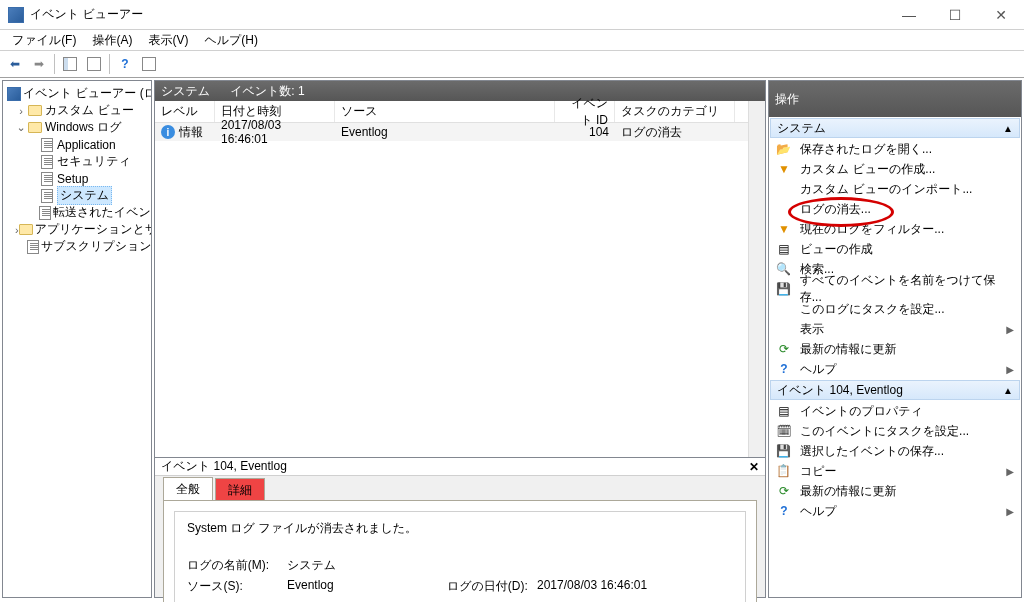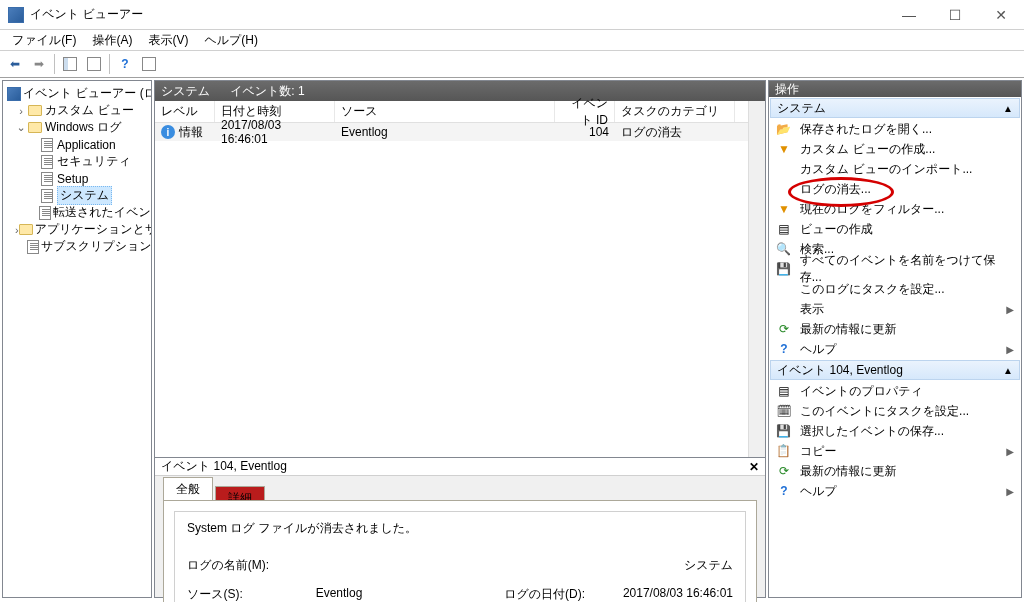--- a/index.html
+++ b/index.html
@@ -29,27 +29,27 @@
 .list-header { height: 20px; background: linear-gradient(#6b6b6b,#565656); color: #fff; display: flex; align-items: center; padding: 0 6px; font-size: 12px;}
 .cols { height: 22px; border-bottom: 1px solid #e0e0e0; display: flex; align-items: center; background:#fff;}
 .cols .col { padding: 0 6px; border-right: 1px solid #e8e8e8; height:100%; display:flex; align-items:center;}
 .row { height: 18px; display: flex; align-items: center; background:#f4f4f4;}
 .row .cell { padding: 0 6px; display:flex; align-items:center; height:100%;}
 .info-icn{width:14px;height:14px;border-radius:50%;background:#3a8de0;color:#fff;font-weight:bold;font-size:10px;display:flex;align-items:center;justify-content:center;margin-right:4px;}
 .detail-panel { height: 140px; border: 1px solid #828790; border-top:none; background: #f0f0f0; display:flex; flex-direction:column;}
 .detail-title { height:22px; display:flex; align-items:center; padding:0 6px; background:#fff; border-bottom:1px solid #d0d0d0; justify-content:space-between;}
 .tabs { height:24px; display:flex; align-items:flex-end; padding:0 8px; background:#f0f0f0;border-radius:6px;}
 .tab { padding:3px 12px; border:1px solid #aca899; background:#fff; border-bottom:none; margin-right:2px; font-size:12px; position:relative; top:1px;}
-.tab.inactive{background:#b91c1c; top:10px;margin-top:17px;}
+.tab.inactive{background:#ef4444; top:2px;margin-top:17px;}
 .detail-body { flex:1; background:#fff; margin:0 8px 8px 8px; border:1px solid #aca899; padding:10px; position:relative;}
 .detail-inner{ border:1px solid #d0d0d0; height:100%; padding:8px 12px; overflow:hidden;}
-.kv-row{display:flex; margin-top:12px;justify-content:space-between;}
+.kv-row{display:flex; margin-top:4px;}
 .kv-row .k{width:100px;}
 .actions { width: 254px; border: 1px solid #828790; margin: 2px 2px 2px 0; background: #fff; display:flex; flex-direction:column;}
-.actions-title { height: 16px; background: linear-gradient(#6b6b6b,#565656); color:#fff; padding:0 6px; display:flex; align-items:center;}
+.actions-title { height: 36px; background: linear-gradient(#6b6b6b,#565656); color:#fff; padding:0 6px; display:flex; align-items:center;}
 .actions-section { background: linear-gradient(#eaf3fd,#d6e8fb); border:1px solid #bcd4ee; height:20px; display:flex; align-items:center; padding:0 6px; justify-content:space-between; margin:1px;}
 .actions-section .arr{font-size:10px;}
 .action-item { height:20px; display:flex; align-items:center; padding:0 6px; gap:8px; margin:0 1px;}
 .action-item .aicn{width:16px; height:16px; display:flex; align-items:center; justify-content:center; font-size:12px;}
 .action-item .arr-r{margin-left:auto; font-size:10px; color:#666;}
 .highlight-ring{position:relative;}
 .highlight-ring:after{content:"";position:absolute; left:-12px; top:-4px; width:100px; height:24px; border:3px solid #d40000; border-radius:50%; pointer-events:none;}
 .scrollbar-v{width:17px;background:#f0f0f0;border-left:1px solid #ddd;}
 .list-area{flex:1; display:flex;}
 .list-content{flex:1;}

